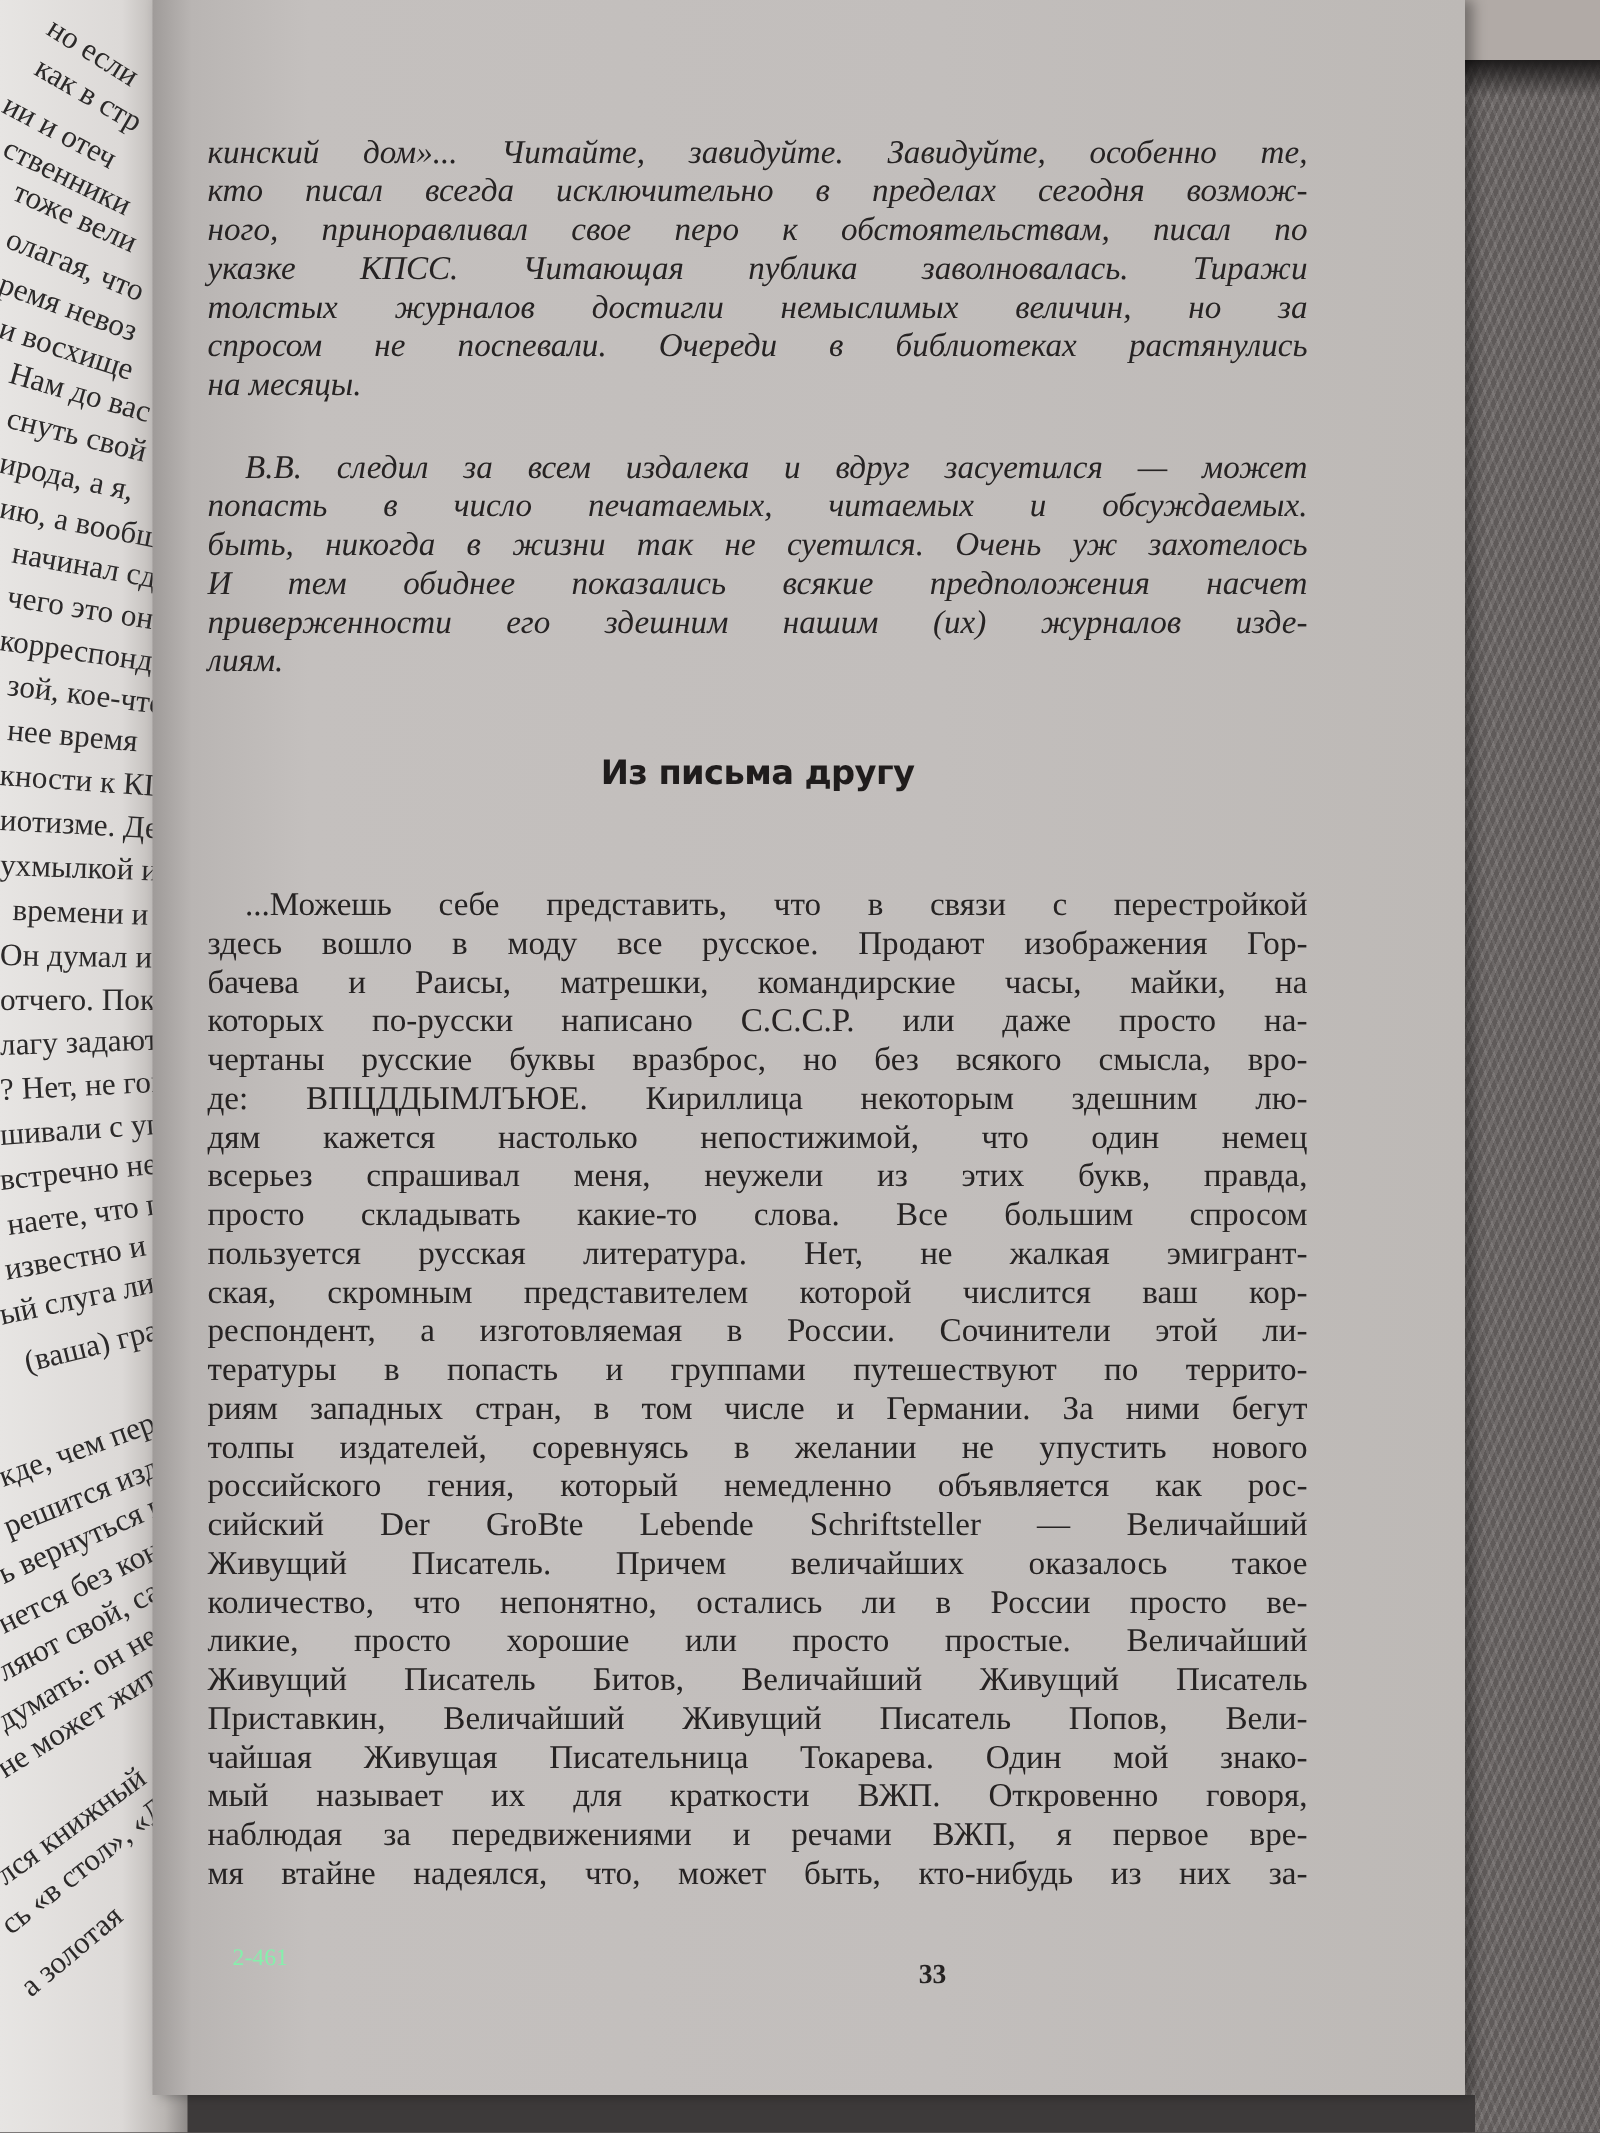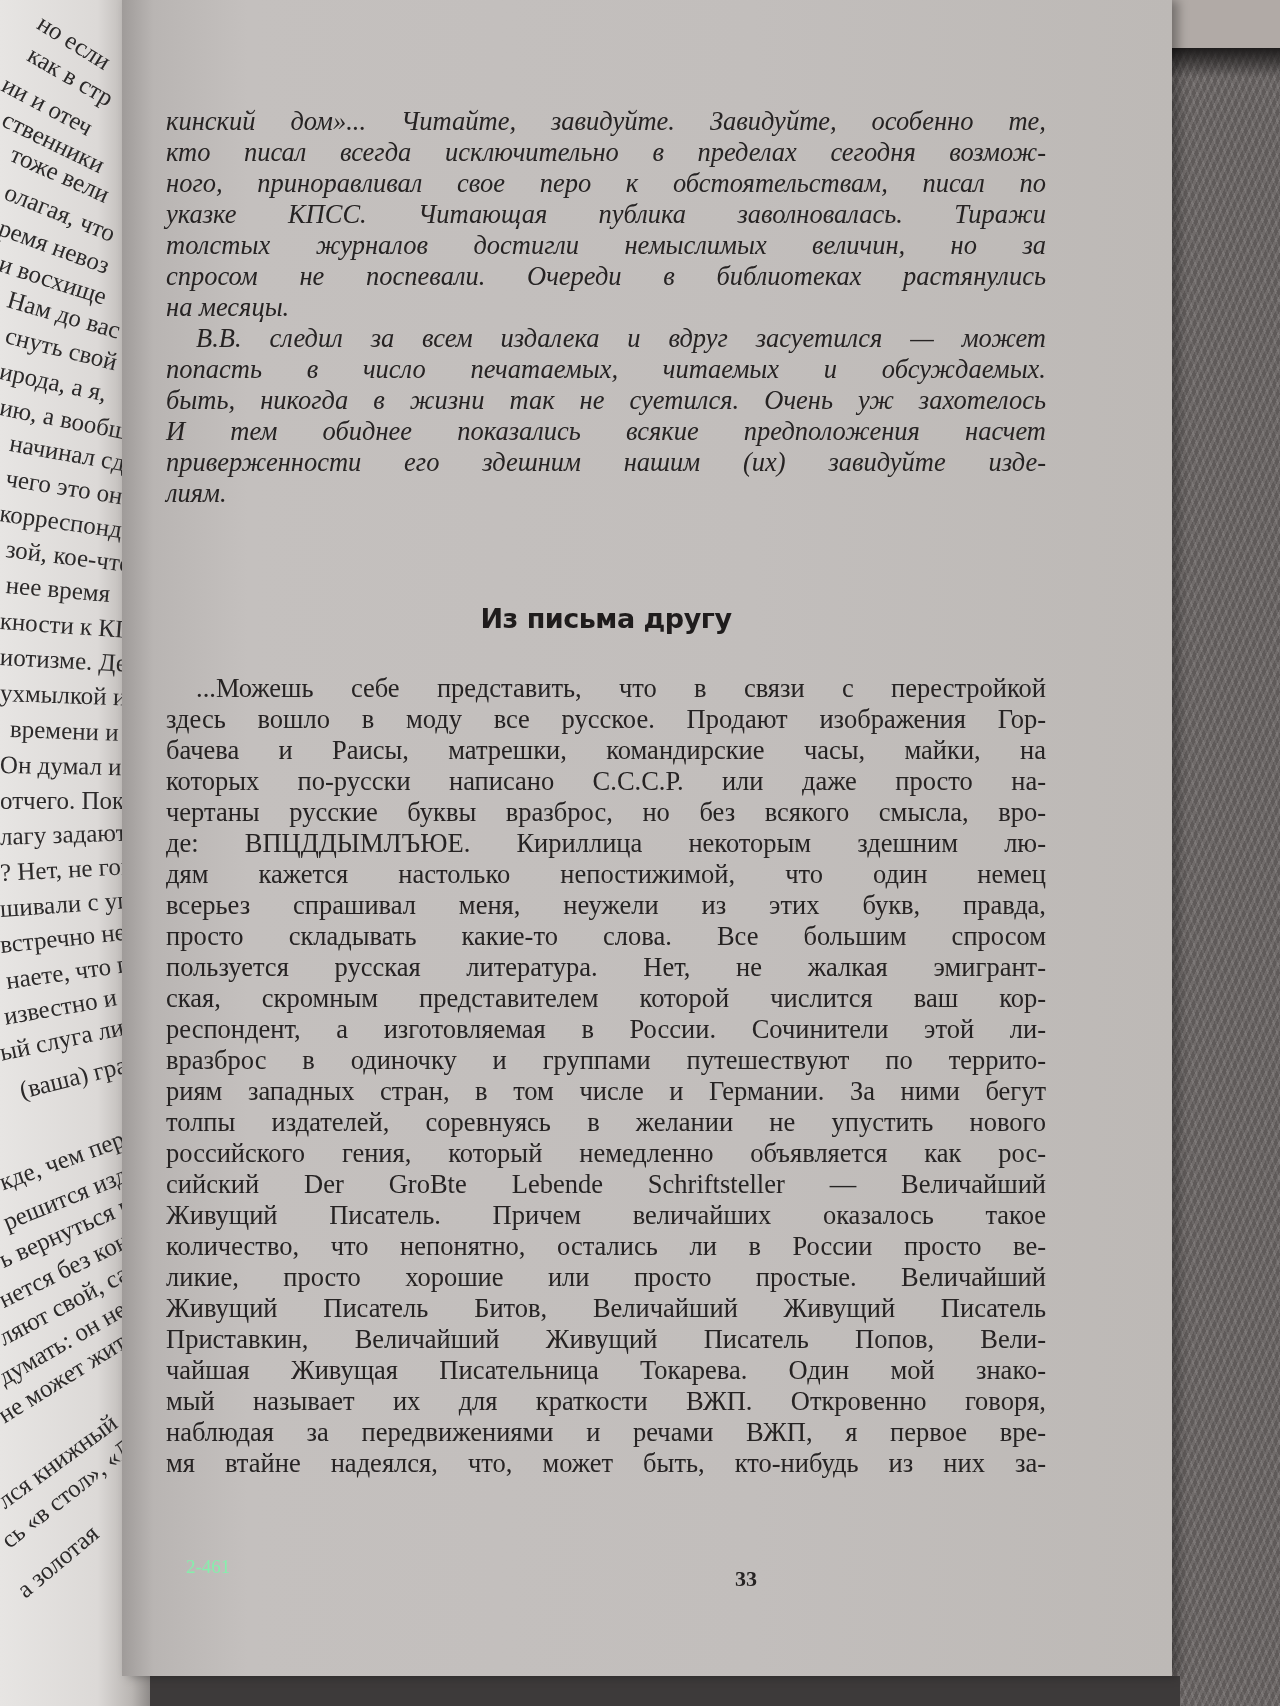--- a/index.html
+++ b/index.html
@@ -44,21 +44,21 @@
   .text-block {
     position: absolute; left: 166px; width: 880px;
     color: #262323; font-size: 26.5px; line-height: 31px;
     text-align: justify;
   }
   .text-block .line {
     display: block; text-align: justify; text-align-last: justify;
     white-space: nowrap; height: 31px;
   }
   .text-block .line.last { text-align-last: left; }
-  .text-block .line.indent { text-indent: 30px; }
+  .text-block .line.indent { text-indent: 30px; margin-top: 35px; }
   .heading {
     position: absolute; left: 166px; top: 603px; width: 880px;
     text-align: center; font-family: "DejaVu Sans", sans-serif;
     font-weight: bold; font-size: 27px; color: #1f1c1c; letter-spacing: -0.5px;
   }
   .signature {
     position: absolute; left: 186px; top: 1556px;
     font-family: Liberation Serif, serif; font-size: 19px; color: #86efac;
   }
   .page-number {
@@ -126,40 +126,40 @@
     <span class="line">кто писал всегда исключительно в пределах сегодня возмож-</span>
     <span class="line">ного, приноравливал свое перо к обстоятельствам, писал по</span>
     <span class="line">указке КПСС. Читающая публика заволновалась. Тиражи</span>
     <span class="line">толстых журналов достигли немыслимых величин, но за</span>
     <span class="line">спросом не поспевали. Очереди в библиотеках растянулись</span>
     <span class="line last">на месяцы.</span>
     <span class="line indent">В.В. следил за всем издалека и вдруг засуетился — может</span>
     <span class="line">попасть в число печатаемых, читаемых и обсуждаемых.</span>
     <span class="line">быть, никогда в жизни так не суетился. Очень уж захотелось</span>
     <span class="line">И тем обиднее показались всякие предположения насчет</span>
-    <span class="line">приверженности его здешним нашим (их) завидуйте изде-</span>
+    <span class="line">приверженности его здешним нашим (их) журналов изде-</span>
     <span class="line last">лиям.</span>
   </div>
 
 <div class="heading">Из письма другу</div>
 
 <div class="text-block" style="top:673px;" id="letter-block">
     <span class="line indent">...Можешь себе представить, что в связи с перестройкой</span>
     <span class="line">здесь вошло в моду все русское. Продают изображения Гор-</span>
     <span class="line">бачева и Раисы, матрешки, командирские часы, майки, на</span>
     <span class="line">которых по-русски написано С.С.С.Р. или даже просто на-</span>
     <span class="line">чертаны русские буквы вразброс, но без всякого смысла, вро-</span>
     <span class="line">де: ВПЦДДЫМЛЪЮЕ. Кириллица некоторым здешним лю-</span>
     <span class="line">дям кажется настолько непостижимой, что один немец</span>
     <span class="line">всерьез спрашивал меня, неужели из этих букв, правда,</span>
     <span class="line">просто складывать какие-то слова. Все большим спросом</span>
     <span class="line">пользуется русская литература. Нет, не жалкая эмигрант-</span>
     <span class="line">ская, скромным представителем которой числится ваш кор-</span>
     <span class="line">респондент, а изготовляемая в России. Сочинители этой ли-</span>
-    <span class="line">вразброс в одиночку и группами путешествуют по террито-</span>
+    <span class="line">тературы в попасть и группами путешествуют по террито-</span>
     <span class="line">риям западных стран, в том числе и Германии. За ними бегут</span>
     <span class="line">толпы издателей, соревнуясь в желании не упустить нового</span>
     <span class="line">российского гения, который немедленно объявляется как рос-</span>
     <span class="line">сийский Der GroBte Lebende Schriftsteller — Величайший</span>
     <span class="line">Живущий Писатель. Причем величайших оказалось такое</span>
     <span class="line">количество, что непонятно, остались ли в России просто ве-</span>
     <span class="line">ликие, просто хорошие или просто простые. Величайший</span>
     <span class="line">Живущий Писатель Битов, Величайший Живущий Писатель</span>
     <span class="line">Приставкин, Величайший Живущий Писатель Попов, Вели-</span>
     <span class="line">чайшая Живущая Писательница Токарева. Один мой знако-</span>

